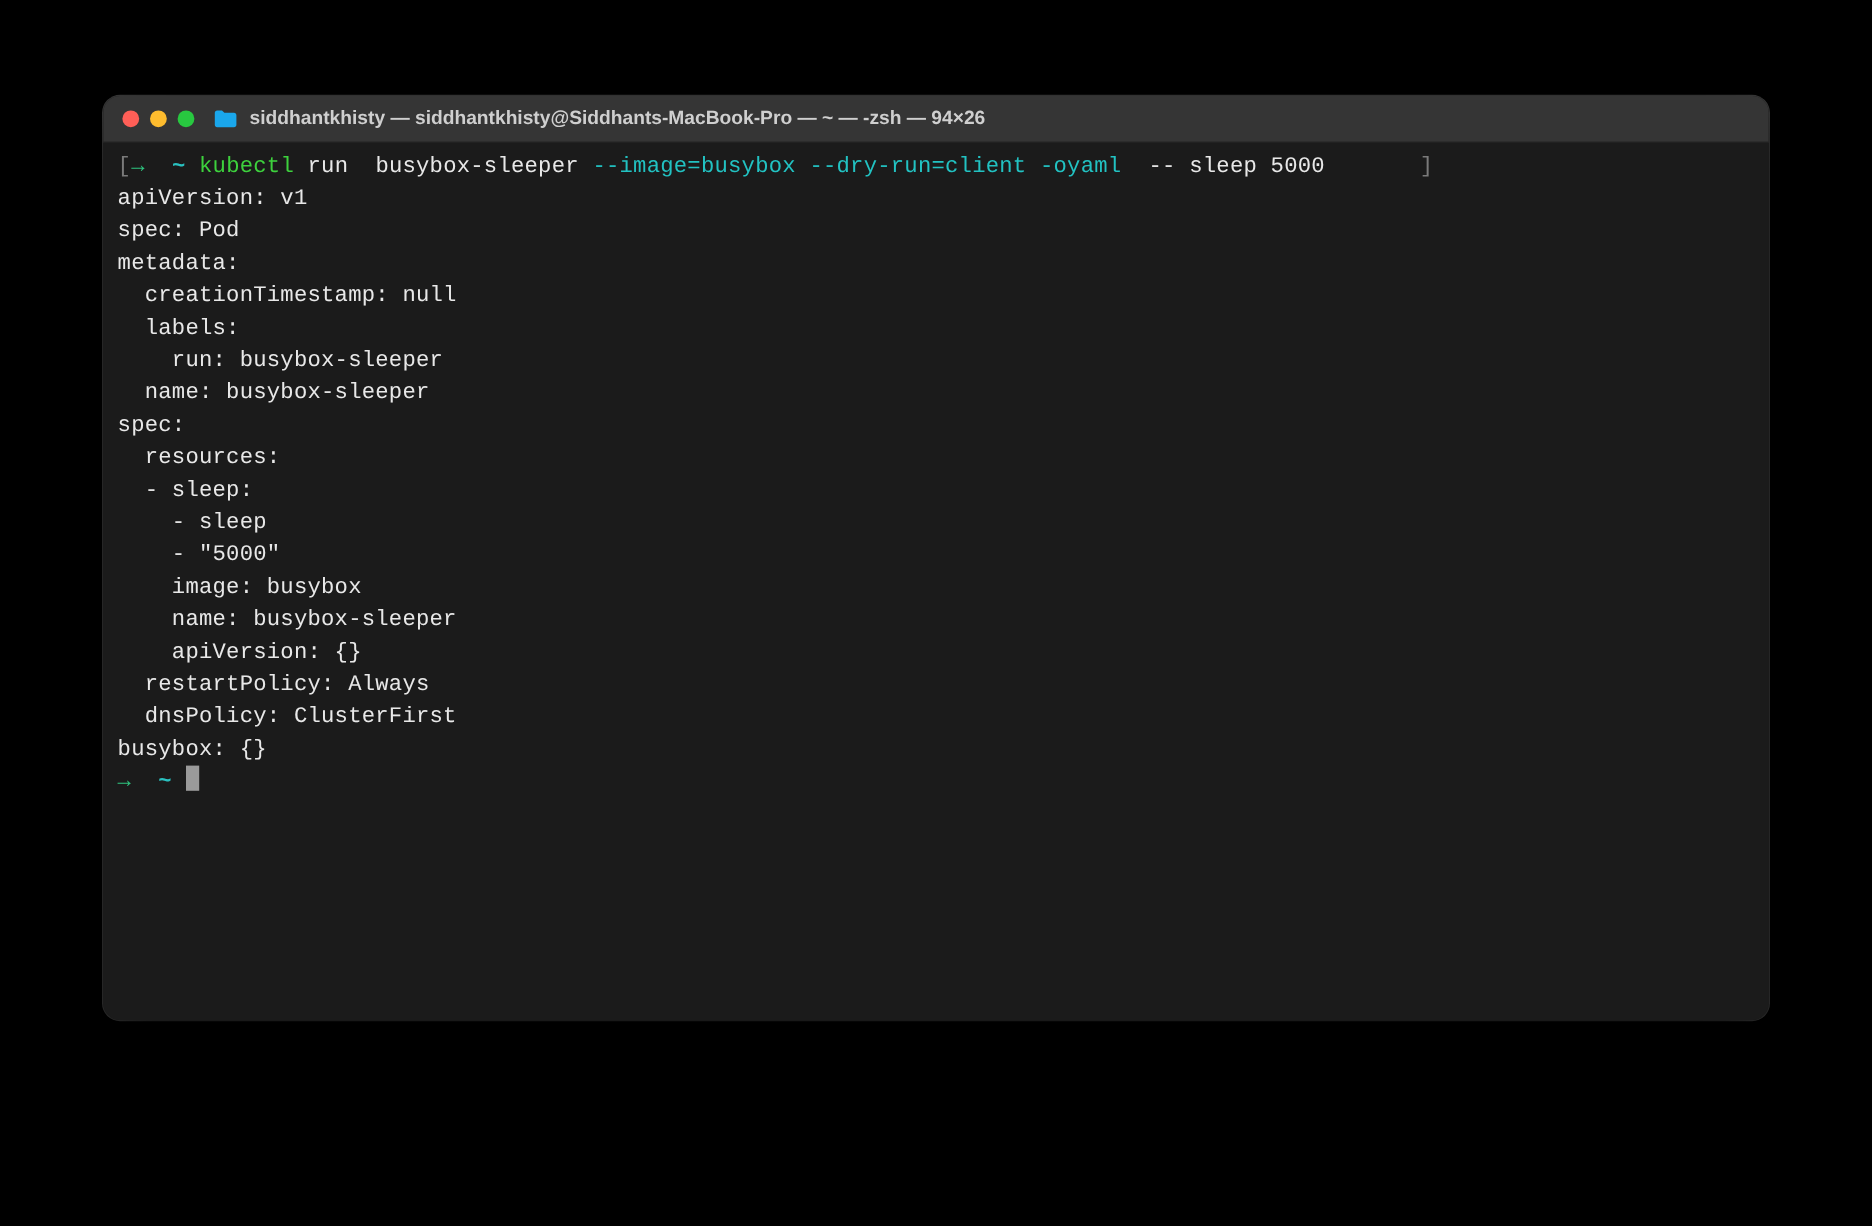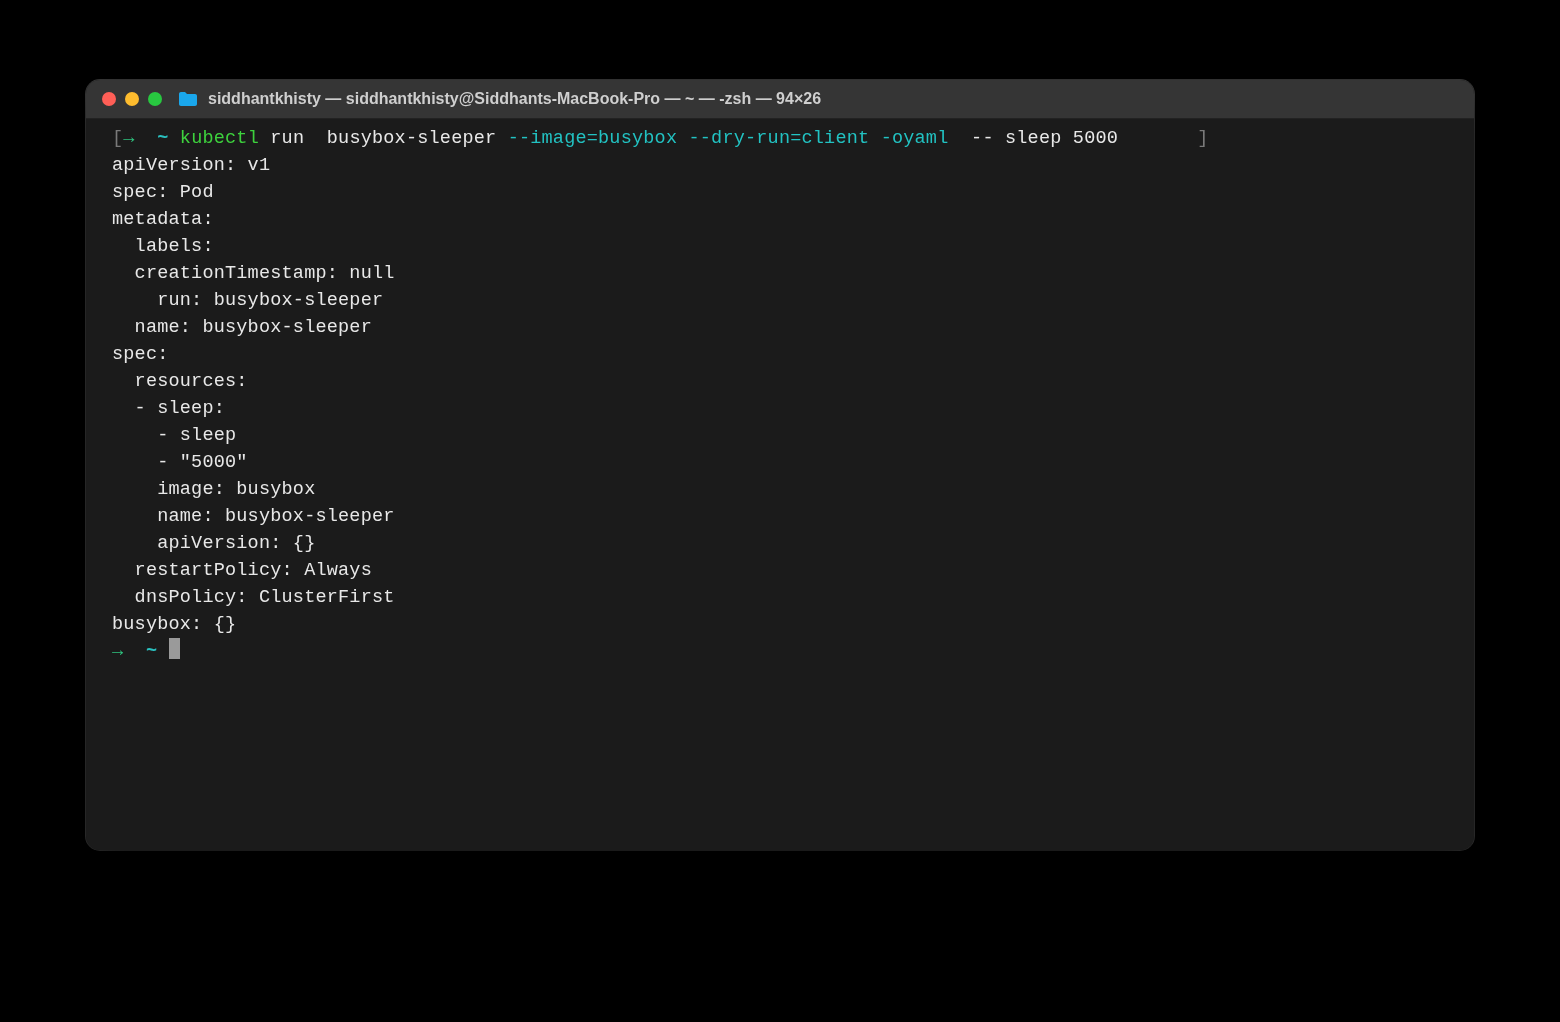--- a/index.html
+++ b/index.html
@@ -60,21 +60,21 @@
     font-family: -apple-system, BlinkMacSystemFont, "Helvetica Neue", Arial, sans-serif;
     font-weight: 600;
     font-size: 16px;
     white-space: nowrap;
     overflow: hidden;
     text-overflow: ellipsis;
   }
   .terminal-body {
     flex: 1;
     background: #1b1b1b;
-    padding: 6px 26px;
+    padding: 6px 12px;
     font-size: 18.5px;
     line-height: 27px;
     letter-spacing: 0.2px;
     color: #e8e8e8;
     overflow: hidden;
   }
   .line { white-space: pre; }
   .bracket { color: #7a7a7a; }
   .arrow { color: #2ec27e; font-weight: bold; }
   .tilde { color: #2ac0bf; font-weight: bold; }
@@ -105,22 +105,22 @@
       </svg>
     </div>
     <div class="title">siddhantkhisty — siddhantkhisty@Siddhants-MacBook-Pro — ~ — -zsh — 94×26</div>
   </div>
 
   <div class="terminal-body">
     <div class="line"><span class="bracket">[</span><span class="arrow">→</span>  <span class="tilde">~</span> <span class="cmd-green">kubectl</span> <span class="cmd-white">run</span>  <span class="cmd-white">busybox-sleeper</span> <span class="cmd-cyan">--image=busybox</span> <span class="cmd-cyan">--dry-run=client</span> <span class="cmd-cyan">-oyaml</span>  <span class="cmd-white">--</span> <span class="cmd-white">sleep</span> <span class="cmd-white">5000</span>       <span class="bracket">]</span></div>
     <div class="line">apiVersion: v1</div>
     <div class="line">spec: Pod</div>
     <div class="line">metadata:</div>
+    <div class="line">  creationTimestamp: null</div>
     <div class="line">  labels:</div>
-    <div class="line">  creationTimestamp: null</div>
     <div class="line">    run: busybox-sleeper</div>
     <div class="line">  name: busybox-sleeper</div>
     <div class="line">spec:</div>
     <div class="line">  resources:</div>
     <div class="line">  - sleep:</div>
     <div class="line">    - sleep</div>
     <div class="line">    - "5000"</div>
     <div class="line">    image: busybox</div>
     <div class="line">    name: busybox-sleeper</div>
     <div class="line">    apiVersion: {}</div>

